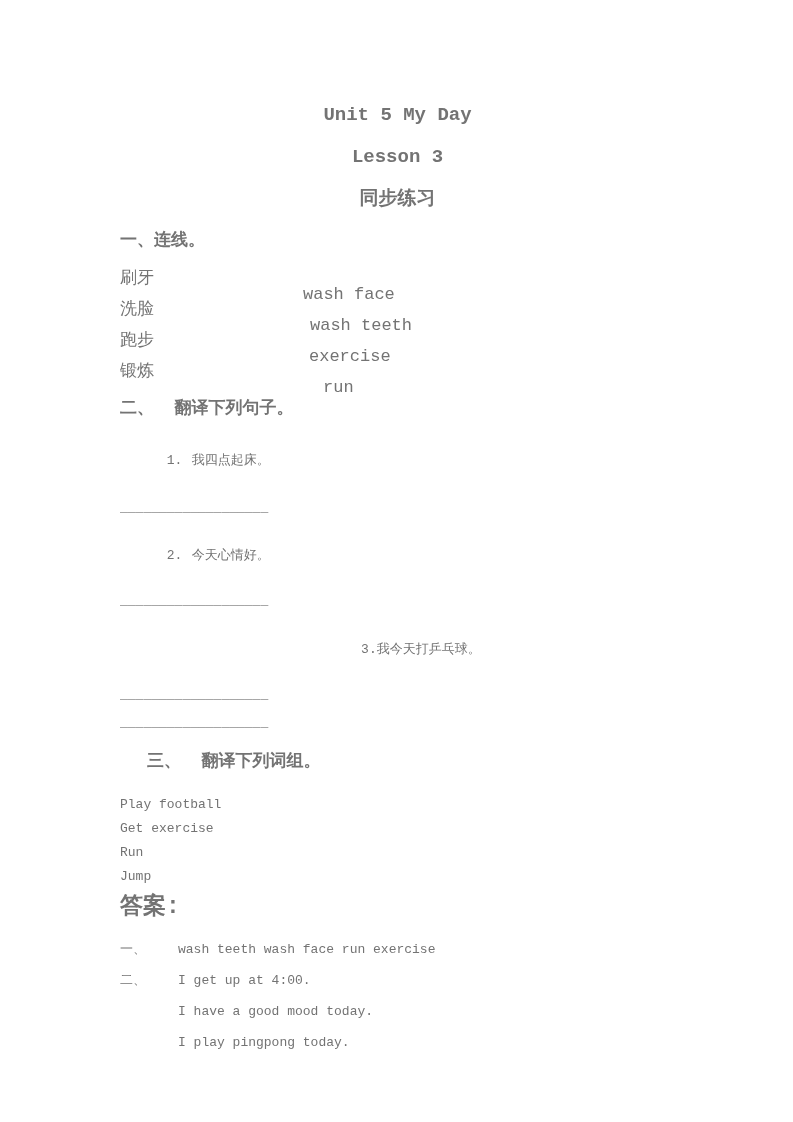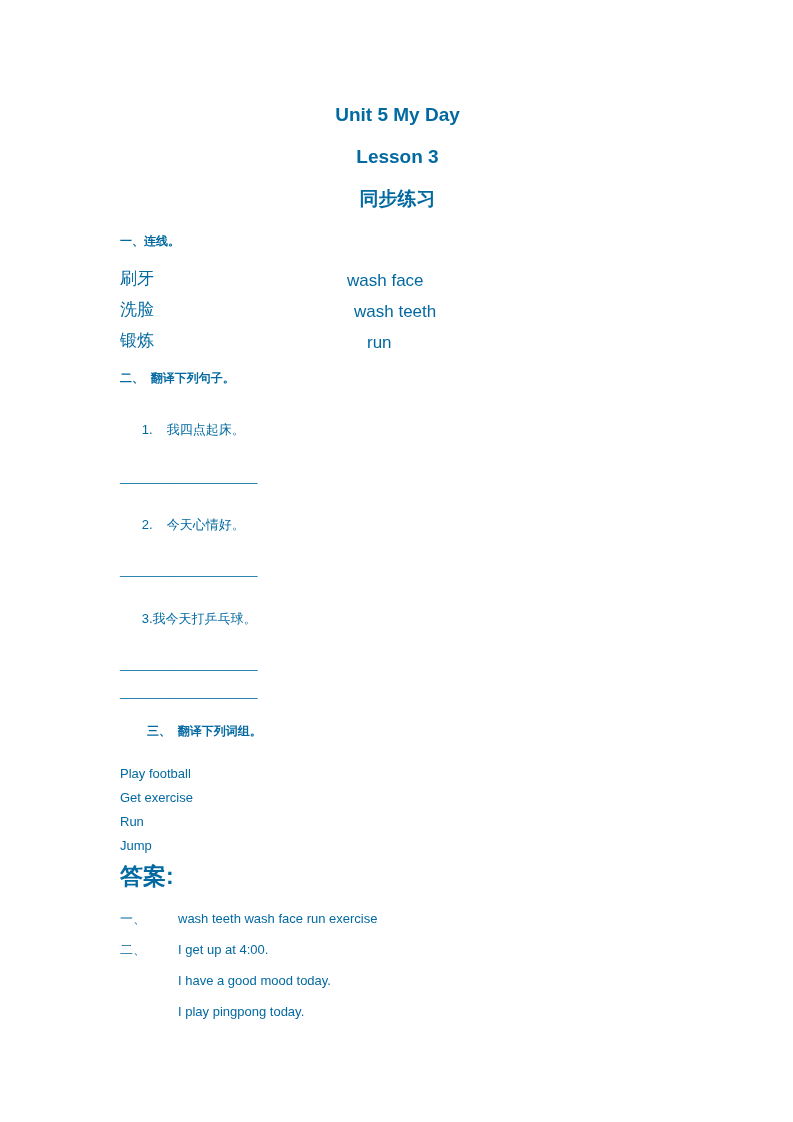--- a/index.html
+++ b/index.html
@@ -1,62 +1,62 @@
 <!DOCTYPE html>
 <html><head>
 <meta charset="utf-8">
 <style>
   html, body { margin: 0; padding: 0; background: #ffffff; }
   .page {
     width: 793px;
     height: 1122px;
     background: #ffffff;
-    color: #0369a1;
-    font-family: Liberation Sans, sans-serif;
+    color: #737373;
+    font-family: Liberation Mono, monospace;
     overflow: hidden;
     position: relative;
   }
   .content { padding: 105px 118px 0 120px; }
 
   .doc-title {
     text-align: center;
     font-weight: 700;
     font-size: 19px;
     line-height: 20px;
   }
   .t2, .t3 { margin-top: 22px; }
 
   .sec-h {
     font-weight: 700;
-    font-size: 12px;
+    font-size: 17px;
     line-height: 20px;
     white-space: pre-wrap;
   }
   .sec-h.s1 { margin-top: 22px; }
   .sec-h.s2 { margin-top: 19px; }
   .sec-h.s3 { margin-top: 21px; margin-left: 27px; }
 
   .match-row {
     position: relative;
     font-size: 17px;
     line-height: 16px;
     margin-top: 15px;
   }
   .match-row.first { margin-top: 20px; }
-  .match-en { position: absolute; top: 2px; margin-left: 44px; }
+  .match-en { position: absolute; top: 16px; }
   .en0 { left: 183px; }
   .en1 { left: 190px; }
   .en2 { left: 189px; }
   .en3 { left: 203px; }
 
   .q { font-size: 13px; line-height: 16px; white-space: pre-wrap; }
   .q .num { display: inline-block; }
   .q1 { margin-top: 18px; } .q1 .num { width: 25px; }
   .q2 { margin-top: 16px; } .q2 .num { width: 25px; }
-  .q3 { margin-top: 17px; } .q3 .num { width: auto; }
+  .q3 { margin-top: 17px; text-align: center; } .q3 .num { width: auto; }
   .q4 { margin-top: 16px; } .q4 .num { width: 17px; }
 
   .blank { font-size: 13px; line-height: 16px; letter-spacing: 0; }
   .b1 { margin-top: 15px; }
   .b2 { margin-top: 13px; }
   .b3 { margin-top: 13px; }
   .b4 { margin-top: 12px; }
 
   .phrase { font-size: 13px; line-height: 16px; }
   .phrase { margin-top: 8px; }
@@ -90,20 +90,24 @@
 
     <div class="sec-h s1">一、连线。</div>
 
     <div class="match-row first">
       <span class="match-cn">刷牙</span>
       <span class="match-en en0">wash face</span>
     </div>
     <div class="match-row">
       <span class="match-cn">洗脸</span>
       <span class="match-en en1">wash teeth</span>
+    </div>
+    <div class="match-row">
+      <span class="match-cn">跑步</span>
+      <span class="match-en en2">exercise</span>
     </div>
     <div class="match-row">
       <span class="match-cn">锻炼</span>
       <span class="match-en en3">run</span>
     </div>
 
     <div class="sec-h s2">二、  翻译下列句子。</div>
 
     <div class="q q1">
       <span class="num">1.</span><span>我四点起床。</span>

